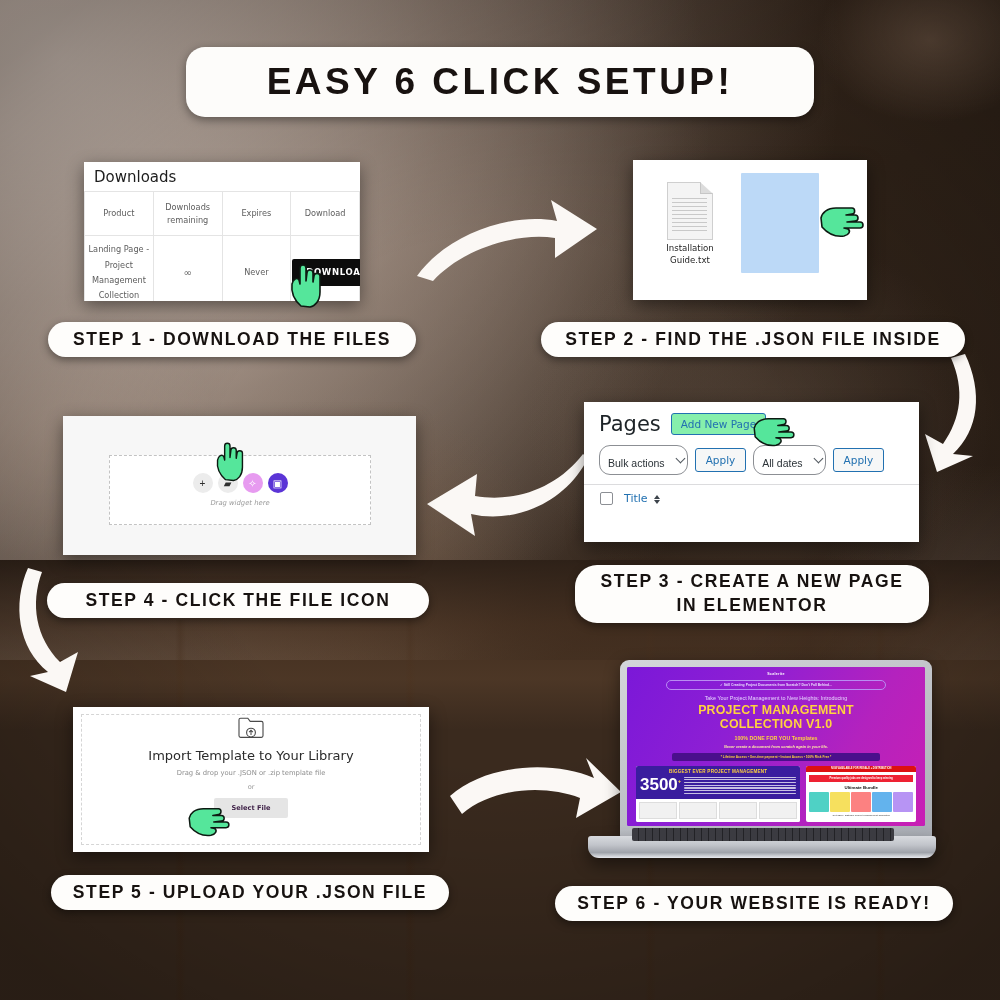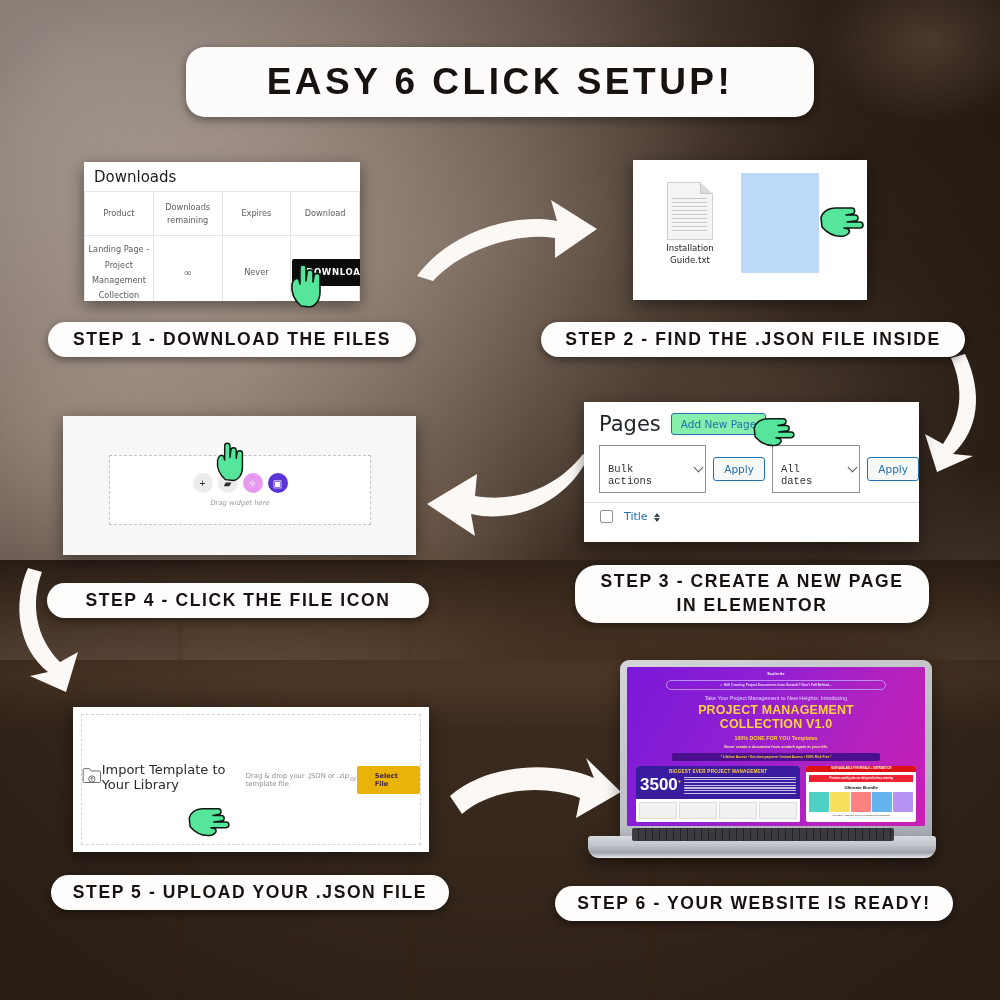--- a/index.html
+++ b/index.html
@@ -162,23 +162,23 @@
   }
   .wp-subsub {
     padding: 9px 0 0 15px; font-size: 10px; color: #2271b1;
     font-family: "DejaVu Sans", sans-serif;
   }
   .wp-subsub .cur { color: #1d2327; font-weight: bold; }
   .wp-subsub .cnt { color: #50575e; }
   .wp-subsub .sep { color: #b0b4b8; margin: 0 3px; }
   .wp-tablenav { display: flex; align-items: center; gap: 7px; padding: 9px 0 0 15px; }
   .wp-select {
-    position: relative; border: 1px solid #8c8f94; border-radius: 0;
+    position: relative; border: 1px solid #8c8f94; border-radius: 11px;
     background: #fff; font-size: 10.5px; color: #2c3338;
-    padding: 17px 22px 5px 8px; font-family: Liberation Mono, monospace;
+    padding: 11px 22px 5px 8px; font-family: Liberation Sans, sans-serif;
   }
   .wp-select .chev {
     position: absolute; right: 6px; top: 50%; transform: translateY(-60%);
     width: 7px; height: 7px; border-right: 1.4px solid #50575e; border-bottom: 1.4px solid #50575e;
     transform-origin: center; rotate: 45deg; margin-top: -2px;
   }
   .wp-btn {
     border: 1px solid #2271b1; border-radius: 3px; background: #f6f7f7;
     color: #2271b1; font-size: 10.5px; padding: 5px 10px;
     font-family: "DejaVu Sans", sans-serif;
@@ -212,30 +212,30 @@
   .wbtn.purple { background: #5b34d6; color: #fff; }
   .drag-text {
     font-size: 6.8px; color: #9a9a9a; margin-top: 6px; font-style: italic;
     font-family: "DejaVu Sans", sans-serif;
   }
 
   
   #step5-panel { left: 73px; top: 707px; width: 356px; height: 145px; background: #fff; }
   .import-dash {
     position: absolute; inset: 7px 8px 7px 8px; border: 1.2px dashed #d5d5d5;
-    display: flex; flex-direction: row; align-items: center; justify-content: space-between;
+    display: flex; flex-direction: column; align-items: center; justify-content: flex-start;
   }
   .folder-up { width: 28px; height: 24px; position: relative; margin-bottom: 9px; }
   .imp-title {
     font-size: 13px; color: #2b2b2b; font-family: "DejaVu Sans", sans-serif; margin-bottom: 6px;
   }
   .imp-sub { font-size: 6.8px; color: #8d8d8d; font-family: "DejaVu Sans", sans-serif; }
   .imp-or { font-size: 6.6px; color: #9a9a9a; margin: 6px 0 7px; font-family: "DejaVu Sans", sans-serif; }
   .imp-btn {
-    background: #eab308; color: #3d1f46; font-size: 6.6px; font-weight: bold;
+    background: #e5e5e5; color: #3d1f46; font-size: 6.6px; font-weight: bold;
     padding: 6px 18px; border-radius: 2px; font-family: "DejaVu Sans", sans-serif;
   }
 
   
   #laptop { position: absolute; left: 588px; top: 660px; width: 348px; height: 215px; }
   .lp-lid {
     position: absolute; left: 32px; top: 0; width: 312px; height: 178px;
     background: linear-gradient(160deg,#d4d6da,#a9adb4);
     border-radius: 9px 9px 3px 3px; padding: 7px 7px 12px 7px;
     box-shadow: 0 5px 16px rgba(0,0,0,0.45);

